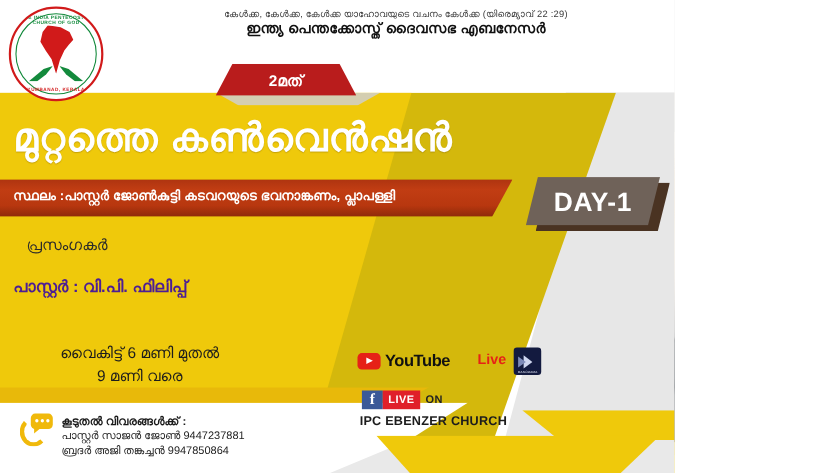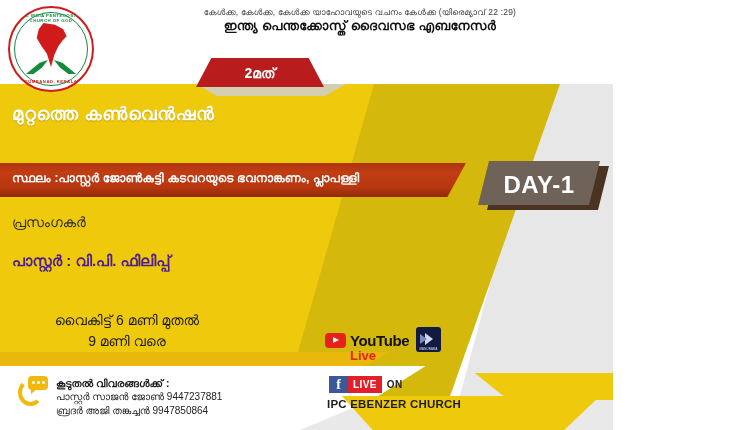--- a/index.html
+++ b/index.html
@@ -114,36 +114,36 @@
   .tab2 span{
     position:absolute;left:0;right:0;top:7px;text-align:center;color:#fff;font-size:14px;font-weight:bold;
   }
   .tab2shadow{
     position:absolute;left:196px;top:84px;width:150px;height:12px;z-index:5;background:#cfcfcf;
     clip-path:polygon(0 0,100% 0,86% 100%,14% 100%);opacity:.85;
   }
 
   
   .title{
-    position:absolute;left:12px;top:104px;z-index:7;color:#fff;font-size:18px;font-weight:bold;
+    position:absolute;left:12px;top:104px;z-index:7;color:#fff;font-size:36px;font-weight:bold;
     letter-spacing:.6px;text-shadow:0 1px 1px rgba(120,90,0,.35);
   }
 
   
   .venueBar{
     position:absolute;left:0;top:163px;width:466px;height:34px;z-index:7;
     background:linear-gradient(180deg,#ae3410 0%,#c13d13 28%,#b8370f 70%,#8f2a0a 100%);
     clip-path:polygon(0 0,100% 0,96% 100%,0 100%);
   }
   .venueBar span{
     position:absolute;left:12px;top:8px;color:#fff;font-size:12px;font-weight:bold;letter-spacing:.2px;
   }
 
   
-  .spkLabel{position:absolute;left:12px;top:214px;z-index:7;color:#2b2b2b;font-size:14px;}
+  .spkLabel{position:absolute;left:24px;top:214px;z-index:7;color:#2b2b2b;font-size:14px;}
   .spkName{position:absolute;left:12px;top:252px;z-index:7;color:#4c1d95;font-size:15px;font-weight:bold;}
 
   
   .time{
     position:absolute;left:12px;top:310px;z-index:7;width:230px;text-align:center;
     color:#1d1d1d;font-size:14px;line-height:1.5;
   }
 
   
   .dayShadow{
@@ -155,21 +155,21 @@
     clip-path:polygon(9% 0,100% 0,91% 100%,0 100%);
   }
   .dayBadge span{
     position:absolute;left:0;right:0;top:10px;text-align:center;color:#fff;font-size:24px;font-weight:bold;
     letter-spacing:.5px;
   }
 
   
   .streams{position:absolute;left:325px;top:316px;z-index:9;}
   .ytRow{display:flex;align-items:center;gap:7px;}
-  .ytMark{display:flex;flex-direction:column;align-items:flex-start;margin-top:16px;}
+  .ytMark{display:flex;flex-direction:row;align-items:flex-start;}
   .ytTop{display:flex;align-items:center;gap:4px;}
   .ytBtn{width:21px;height:15px;background:#e62117;border-radius:4px;position:relative;}
   .ytBtn:after{content:"";position:absolute;left:8px;top:4px;border-left:6px solid #fff;border-top:3.5px solid transparent;border-bottom:3.5px solid transparent;}
   .ytWord{font-size:15px;font-weight:bold;color:#111;letter-spacing:-.4px;}
   .ytLive{font-size:13px;font-weight:bold;color:#e62117;margin-left:25px;line-height:1;}
   .mxIcon{
     width:25px;height:25px;background:#131a3f;border-radius:3px;position:relative;overflow:hidden;
     display:flex;align-items:center;justify-content:center;
   }
   .mxIcon .chev{width:0;height:0;border-left:8px solid #cfd6ef;border-top:6px solid transparent;border-bottom:6px solid transparent;}

